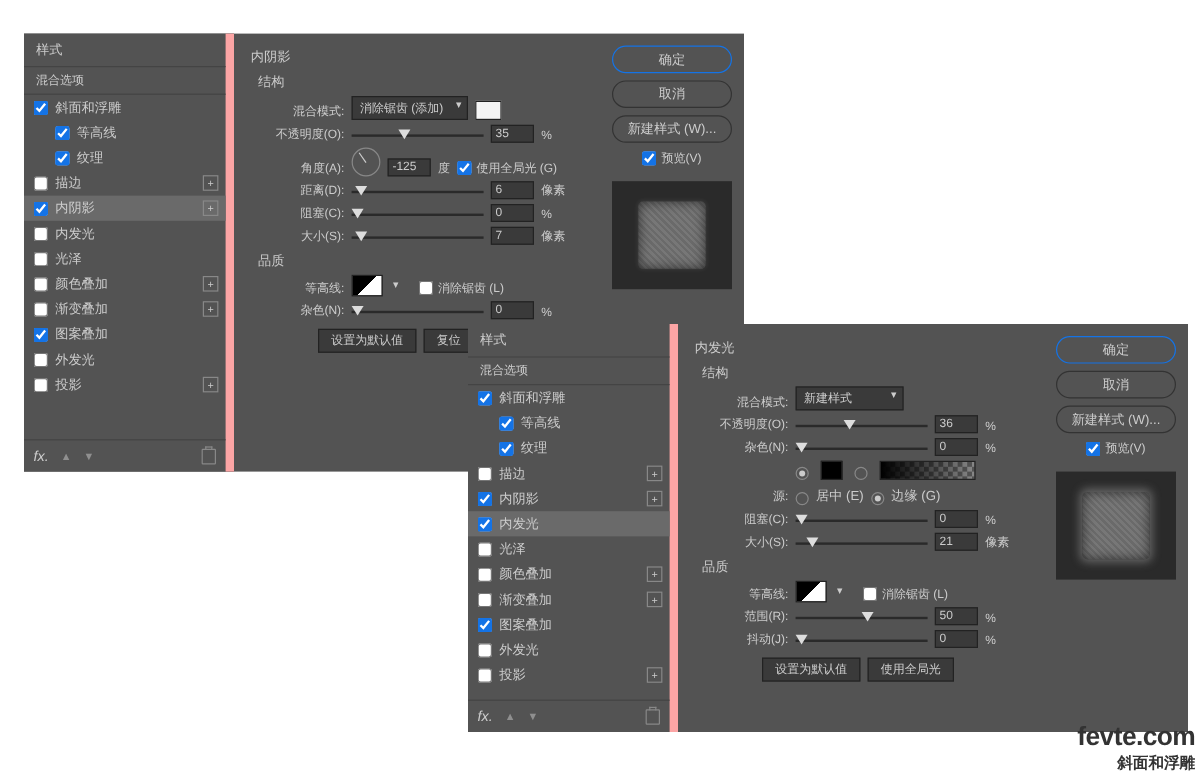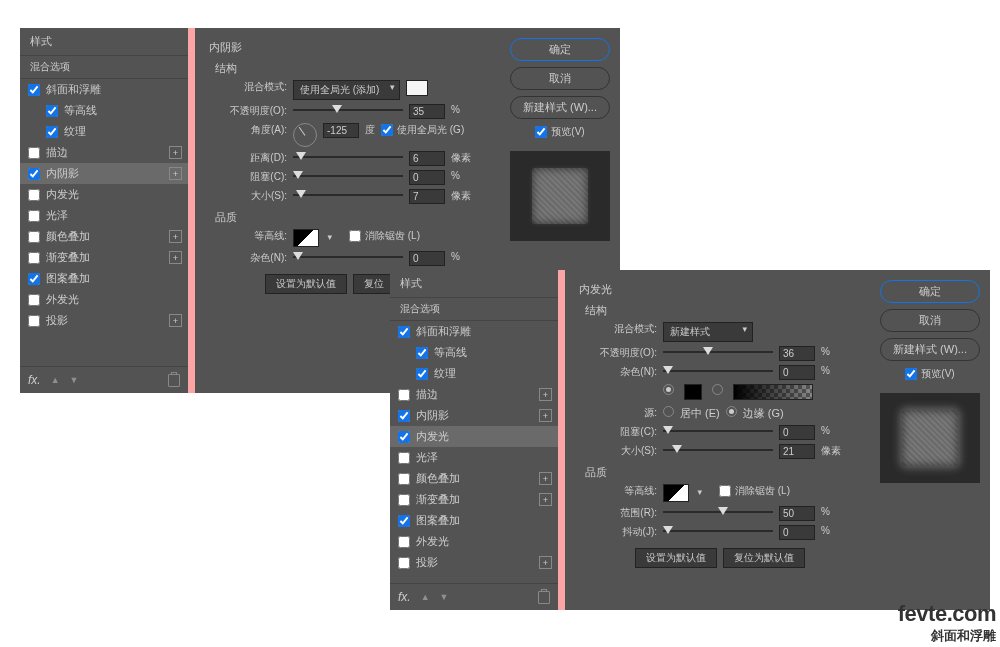--- a/index.html
+++ b/index.html
@@ -16,21 +16,21 @@
 .style-item .indent { margin-left: 18px; }
 .plus-icon { position: absolute; right: 6px; width: 13px; height: 13px; border: 1px solid #888; display: flex; align-items: center; justify-content: center; font-size: 9px; }
 .fx-footer { margin-top: auto; padding: 6px 8px; display: flex; align-items: center; gap: 10px; border-top: 1px solid #444; }
 .fx-footer .fx { font-style: italic; font-size: 12px; }
 .fx-footer .arrow { opacity: 0.5; font-size: 9px; }
 .fx-footer .trash { margin-left: auto; width: 12px; height: 13px; border: 1px solid #888; border-radius: 1px; position: relative; }
 .fx-footer .trash::before { content: ""; position: absolute; top: -3px; left: 2px; right: 2px; height: 2px; border: 1px solid #888; border-bottom: none; }
 .main-panel { flex: 1; padding: 10px 14px; }
 .section-title { margin: 2px 0 6px 0; font-size: 11px; }
 .subsection { margin-left: 6px; margin-bottom: 6px; }
-.row { display: flex; align-items: flex-start; margin: 4px 0; gap: 6px; }
+.row { display: flex; align-items: flex-end; margin: 4px 0; gap: 6px; }
 .label { width: 72px; text-align: right; font-size: 10px; }
 .select-box { background: #3a3a3a; border: 1px solid #222; padding: 2px 20px 2px 6px; position: relative; font-size: 10px; min-width: 90px; }
 .select-box::after { content: "▾"; position: absolute; right: 5px; top: 1px; font-size: 9px; }
 .color-swatch { width: 22px; height: 16px; background: #f5f5f5; border: 1px solid #222; }
 .slider { flex: 1; height: 12px; position: relative; max-width: 110px; }
 .slider-track { position: absolute; top: 5px; left: 0; right: 0; height: 2px; background: #2a2a2a; }
 .slider-thumb { position: absolute; top: 1px; width: 0; height: 0; border-left: 5px solid transparent; border-right: 5px solid transparent; border-top: 8px solid #ddd; }
 .num-input { width: 36px; background: #3a3a3a; border: 1px solid #222; color: #ccc; font-size: 10px; padding: 1px 3px; text-align: left; }
 .unit { font-size: 10px; }
 .angle-ctrl { width: 24px; height: 24px; border: 1px solid #888; border-radius: 50%; position: relative; }
@@ -125,21 +125,21 @@
       <span class="trash"></span>
     </div>
   </div>
 
   <div class="main-panel">
     <div class="section-title">内阴影</div>
     <div class="subsection">
       <div>结构</div>
       <div class="row">
         <span class="label">混合模式:</span>
-        <span class="select-box">使用全局光 (添加)</span>
+        <span class="select-box">消除锯齿 (添加)</span>
         <span class="color-swatch"></span>
       </div>
       <div class="row">
         <span class="label">不透明度(O):</span>
         <div class="slider">
             <div class="slider-track"></div>
             <div class="slider-thumb" style="left:35%"></div>
           </div>
         <input class="num-input" value="35" style="">
         <span class="unit">%</span>
@@ -378,21 +378,21 @@
         <span class="label">抖动(J):</span>
         <div class="slider">
             <div class="slider-track"></div>
             <div class="slider-thumb" style="left:0"></div>
           </div>
         <input class="num-input" value="0" style="">
         <span class="unit">%</span>
       </div>
       <div class="btn-row">
         <button class="small-btn">设置为默认值</button>
-        <button class="small-btn">复位为默认值</button>
+        <button class="small-btn">使用全局光</button>
       </div>
     </div>
   </div>
 
   <div class="right-panel">
     <div class="action-btn primary">确定</div>
     <div class="action-btn">取消</div>
     <div class="action-btn">新建样式 (W)...</div>
     <label class="cb-label">
         <input type="checkbox" checked="" style="">

